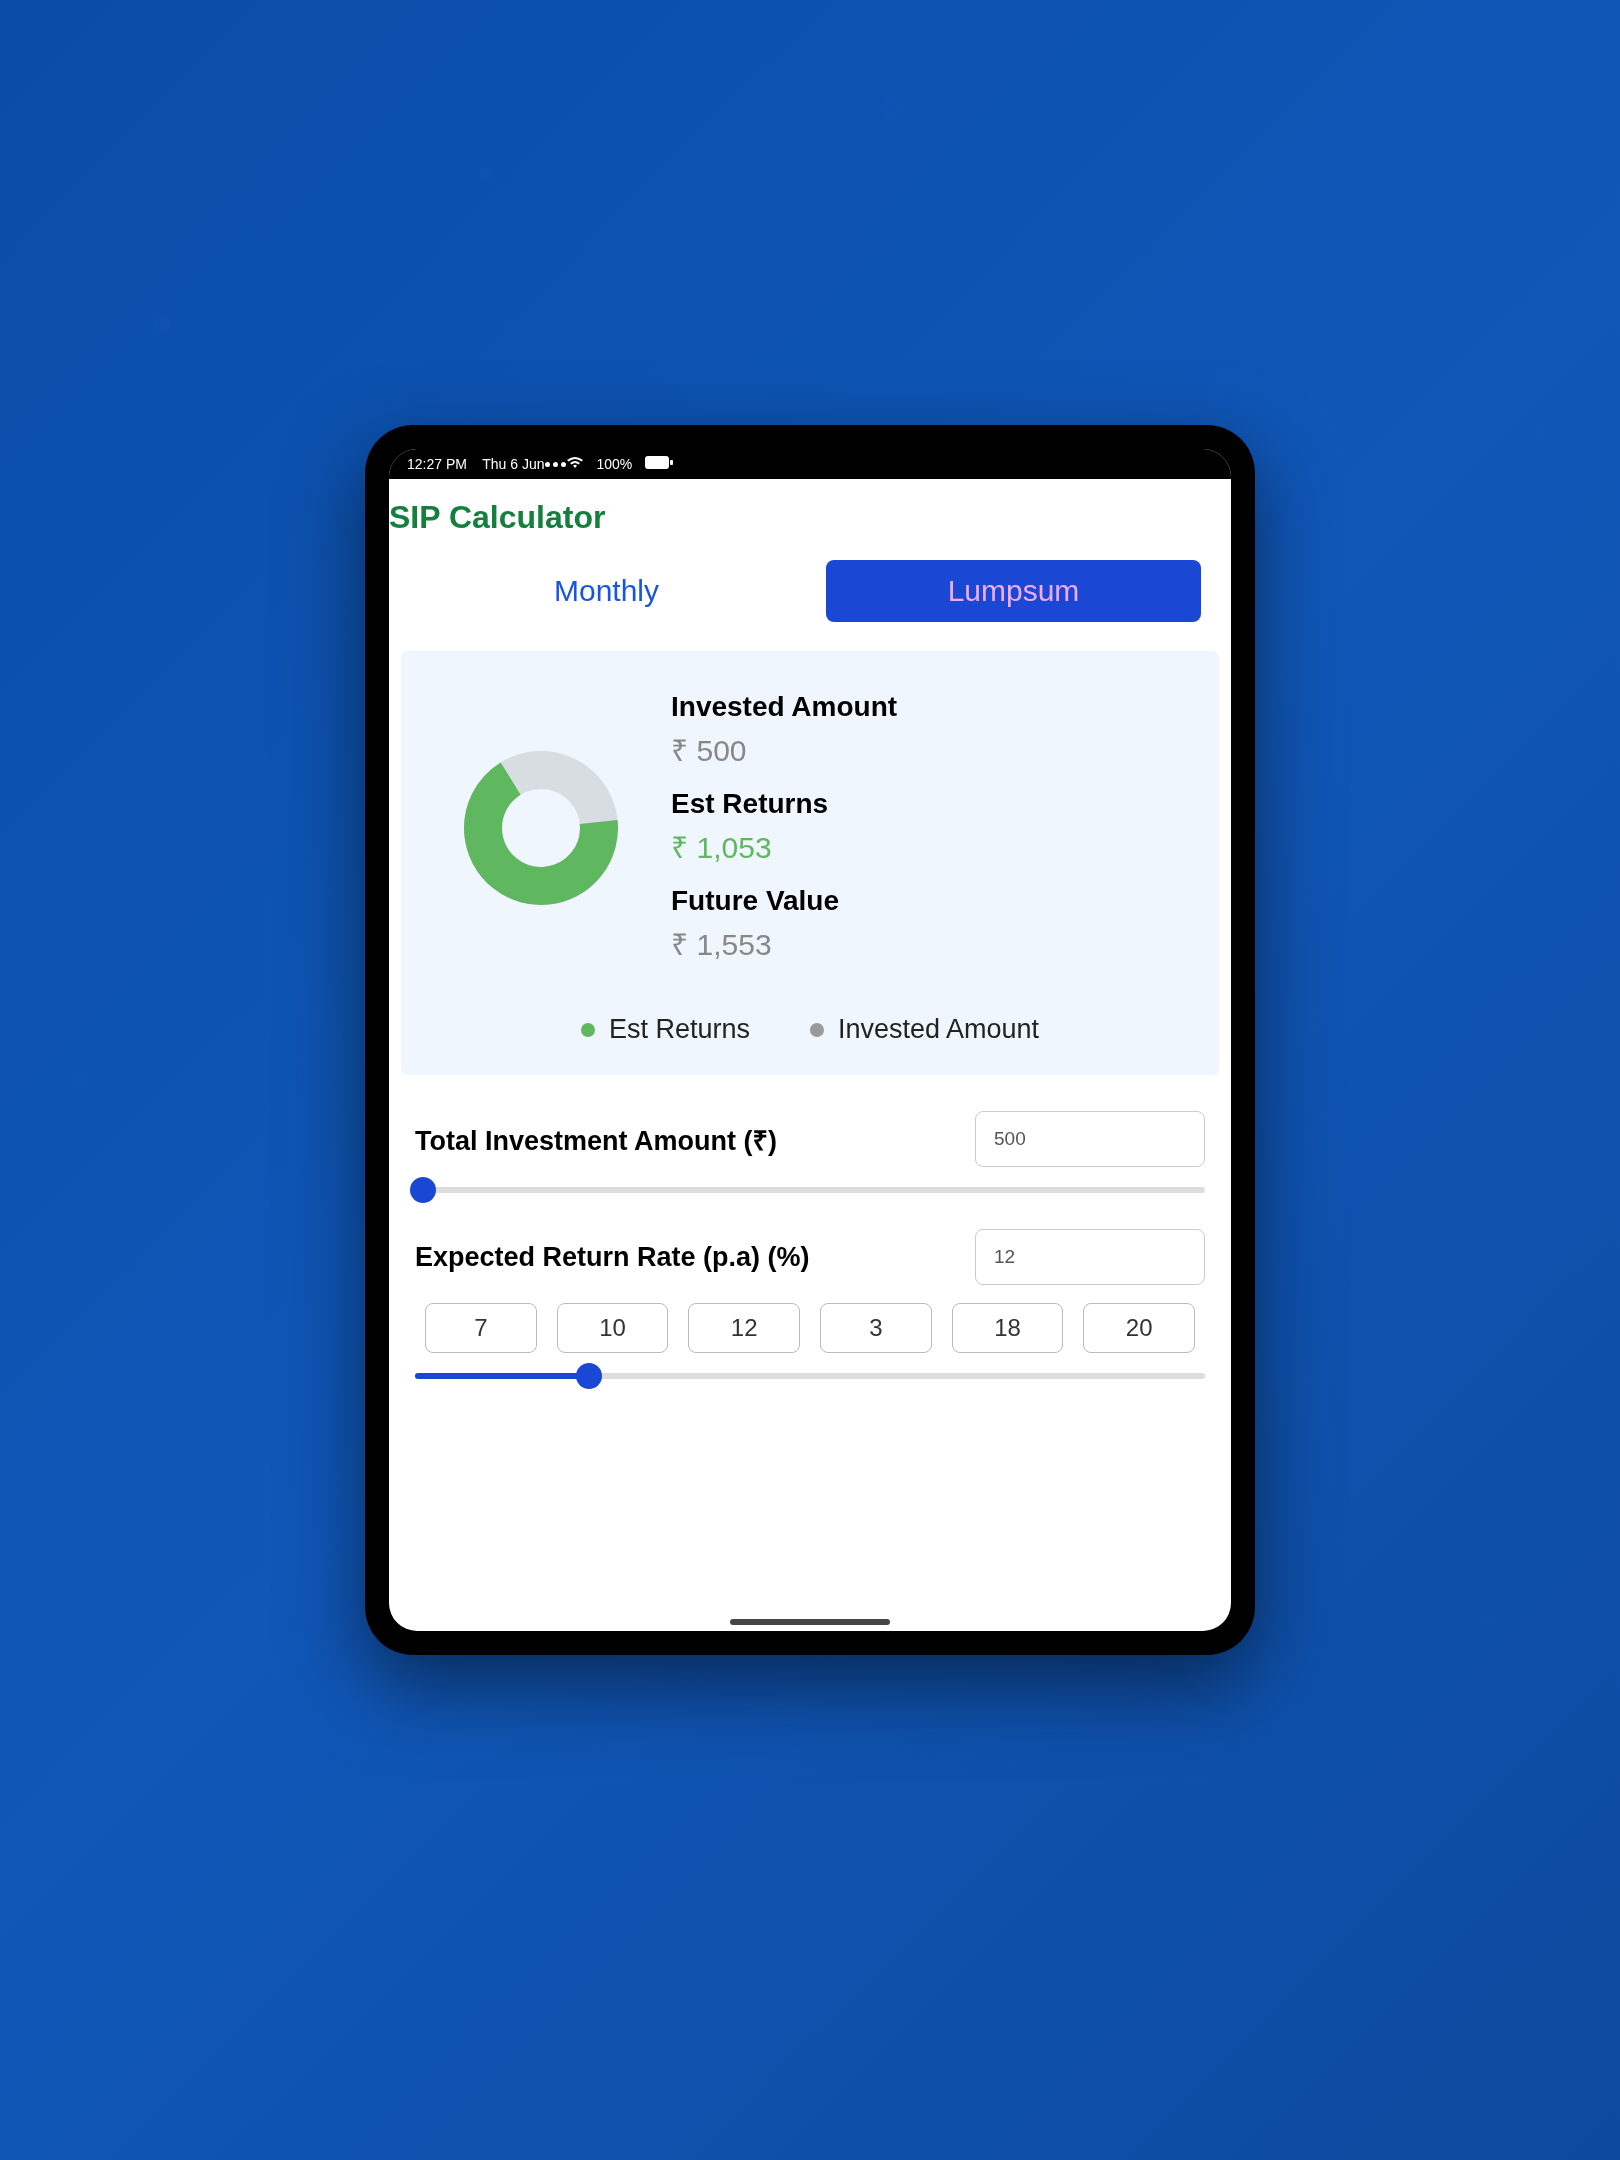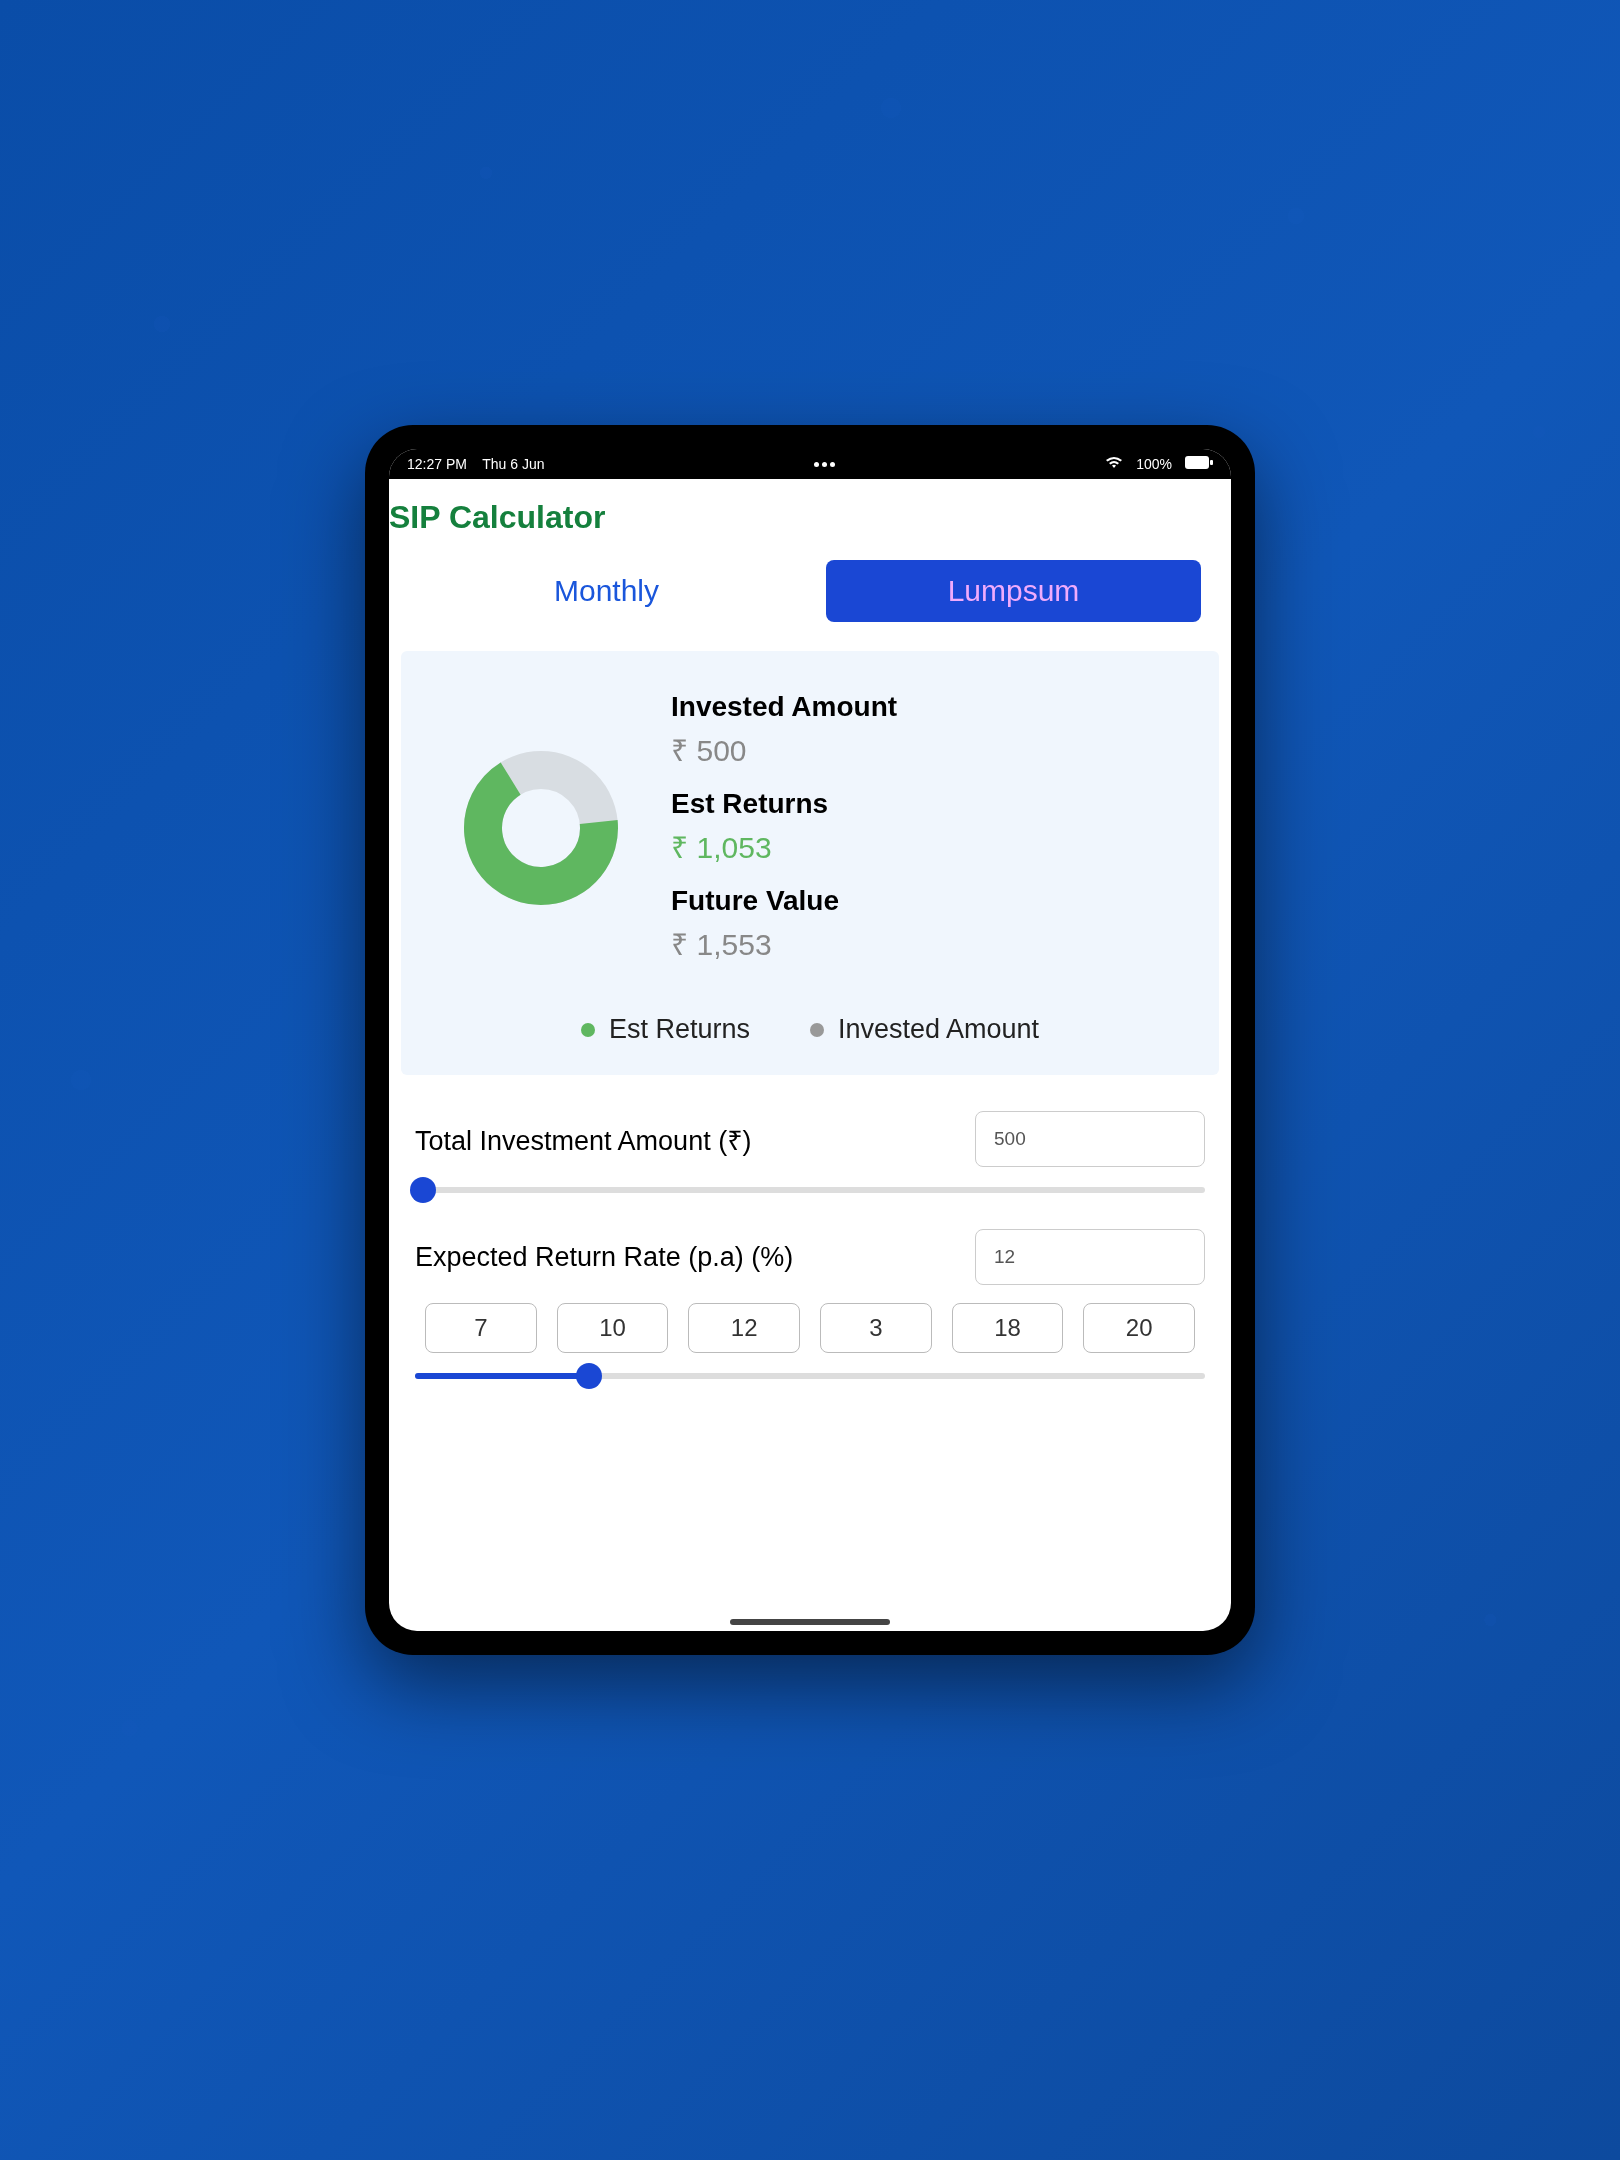--- a/index.html
+++ b/index.html
@@ -44,21 +44,21 @@
       overflow: hidden;
       display: flex;
       flex-direction: column;
     }
     .status-bar {
       background: #000;
       color: #fff;
       height: 30px;
       display: flex;
       align-items: center;
-      justify-content: space-between;
+      justify-content: flex-start;
       padding: 0 18px;
       font-size: 14px;
       font-weight: 500;
     }
     .status-bar .center { display:flex; gap:3px; }
     .status-bar .center span { width:5px; height:5px; background:#fff; border-radius:50%; }
     .status-bar .right { display:flex; align-items:center; gap:13px; }
     .wifi-icon, .battery-icon { display:inline-block; }
     .title {
       text-align: left;
@@ -130,21 +130,21 @@
     .dot.gray { background: #999; }
     .input-section { padding: 0 14px 26px; }
     .input-row {
       display: flex;
       justify-content: space-between;
       align-items: center;
       margin-bottom: 18px;
     }
     .input-label {
       font-size: 27px;
-      font-weight: 400;
+      font-weight: 700;
       color: #000;
     }
     .input-box {
       width: 230px;
       padding: 16px 18px;
       border: 1px solid #ccc;
       border-radius: 8px;
       font-size: 19px;
       color: #555;
     }

